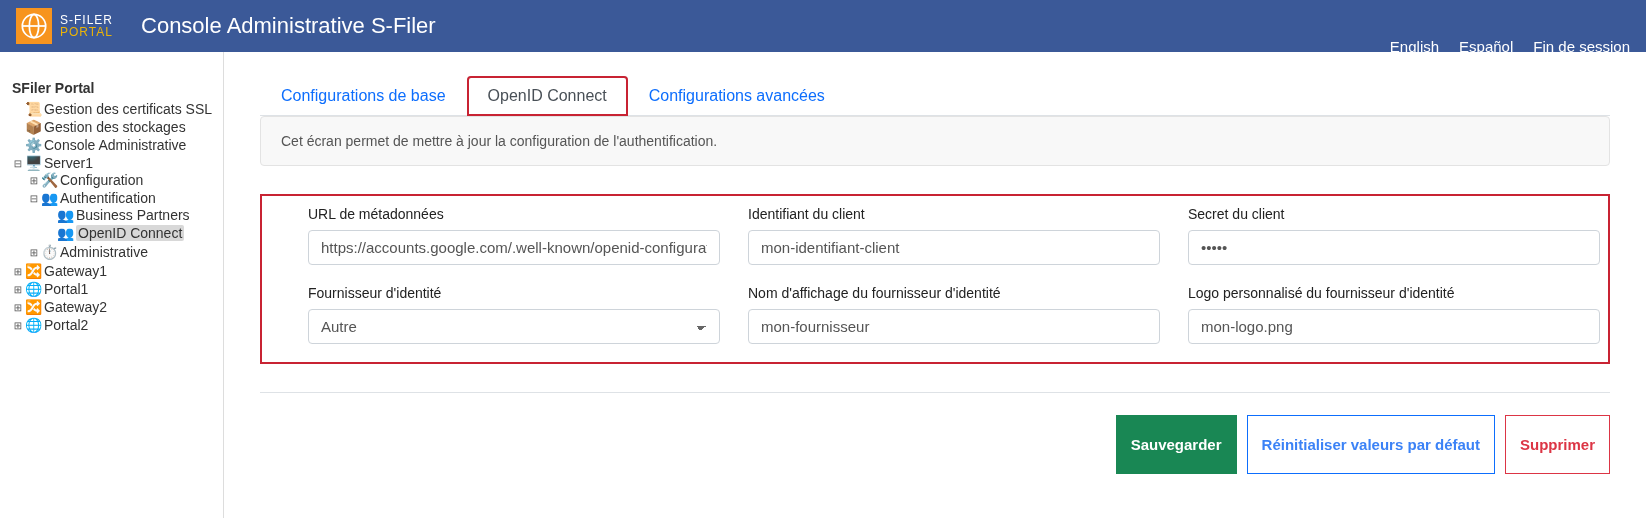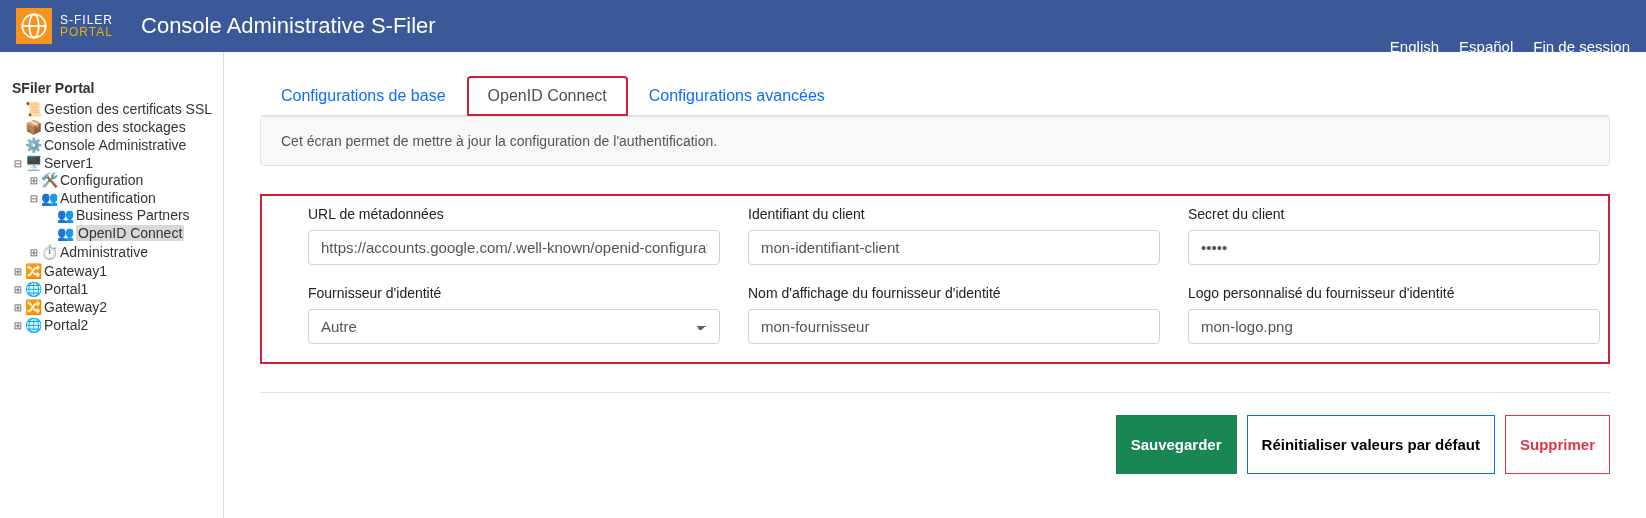--- a/index.html
+++ b/index.html
@@ -47,21 +47,21 @@
   .form-group label { display: block; font-size: 14px; color: #222; margin-bottom: 8px; }
   .form-control { width: 100%; padding: 8px 12px; border: 1px solid #ced4da; border-radius: 4px; font-size: 15px; color: #555; background: #fff; }
   select.form-control { appearance: none; background-image: linear-gradient(45deg, transparent 50%, #666 50%), linear-gradient(135deg, #666 50%, transparent 50%); background-position: calc(100% - 18px) 16px, calc(100% - 13px) 16px; background-size: 5px 5px; background-repeat: no-repeat; }
 
   .hr { border: none; border-top: 1px solid #dee2e6; margin: 10px 0 22px 0; }
 
   
   .button-row { display: flex; justify-content: flex-end; gap: 10px; }
   .btn { padding: 20px 14px; border-radius: 0; font-size: 15px; cursor: pointer; border: 1px solid transparent; font-weight: bold; }
   .btn-success { background: #198754; color: #fff; border-color: #198754; }
-  .btn-outline-primary { background: #fff; color: #000000; border-color: #0d6efd; }
+  .btn-outline-primary { background: #fff; color: #3b82f6; border-color: #0d6efd; }
   .btn-outline-danger { background: #fff; color: #dc3545; border-color: #dc3545; }
 </style>
 </head>
 <body>
 
 <div class="header">
   <div class="logo-box">
     <svg viewBox="0 0 24 24" fill="none" stroke="#fff" stroke-width="1.5">
       <circle cx="12" cy="12" r="10"></circle>
       <ellipse cx="12" cy="12" rx="4" ry="10"></ellipse>

